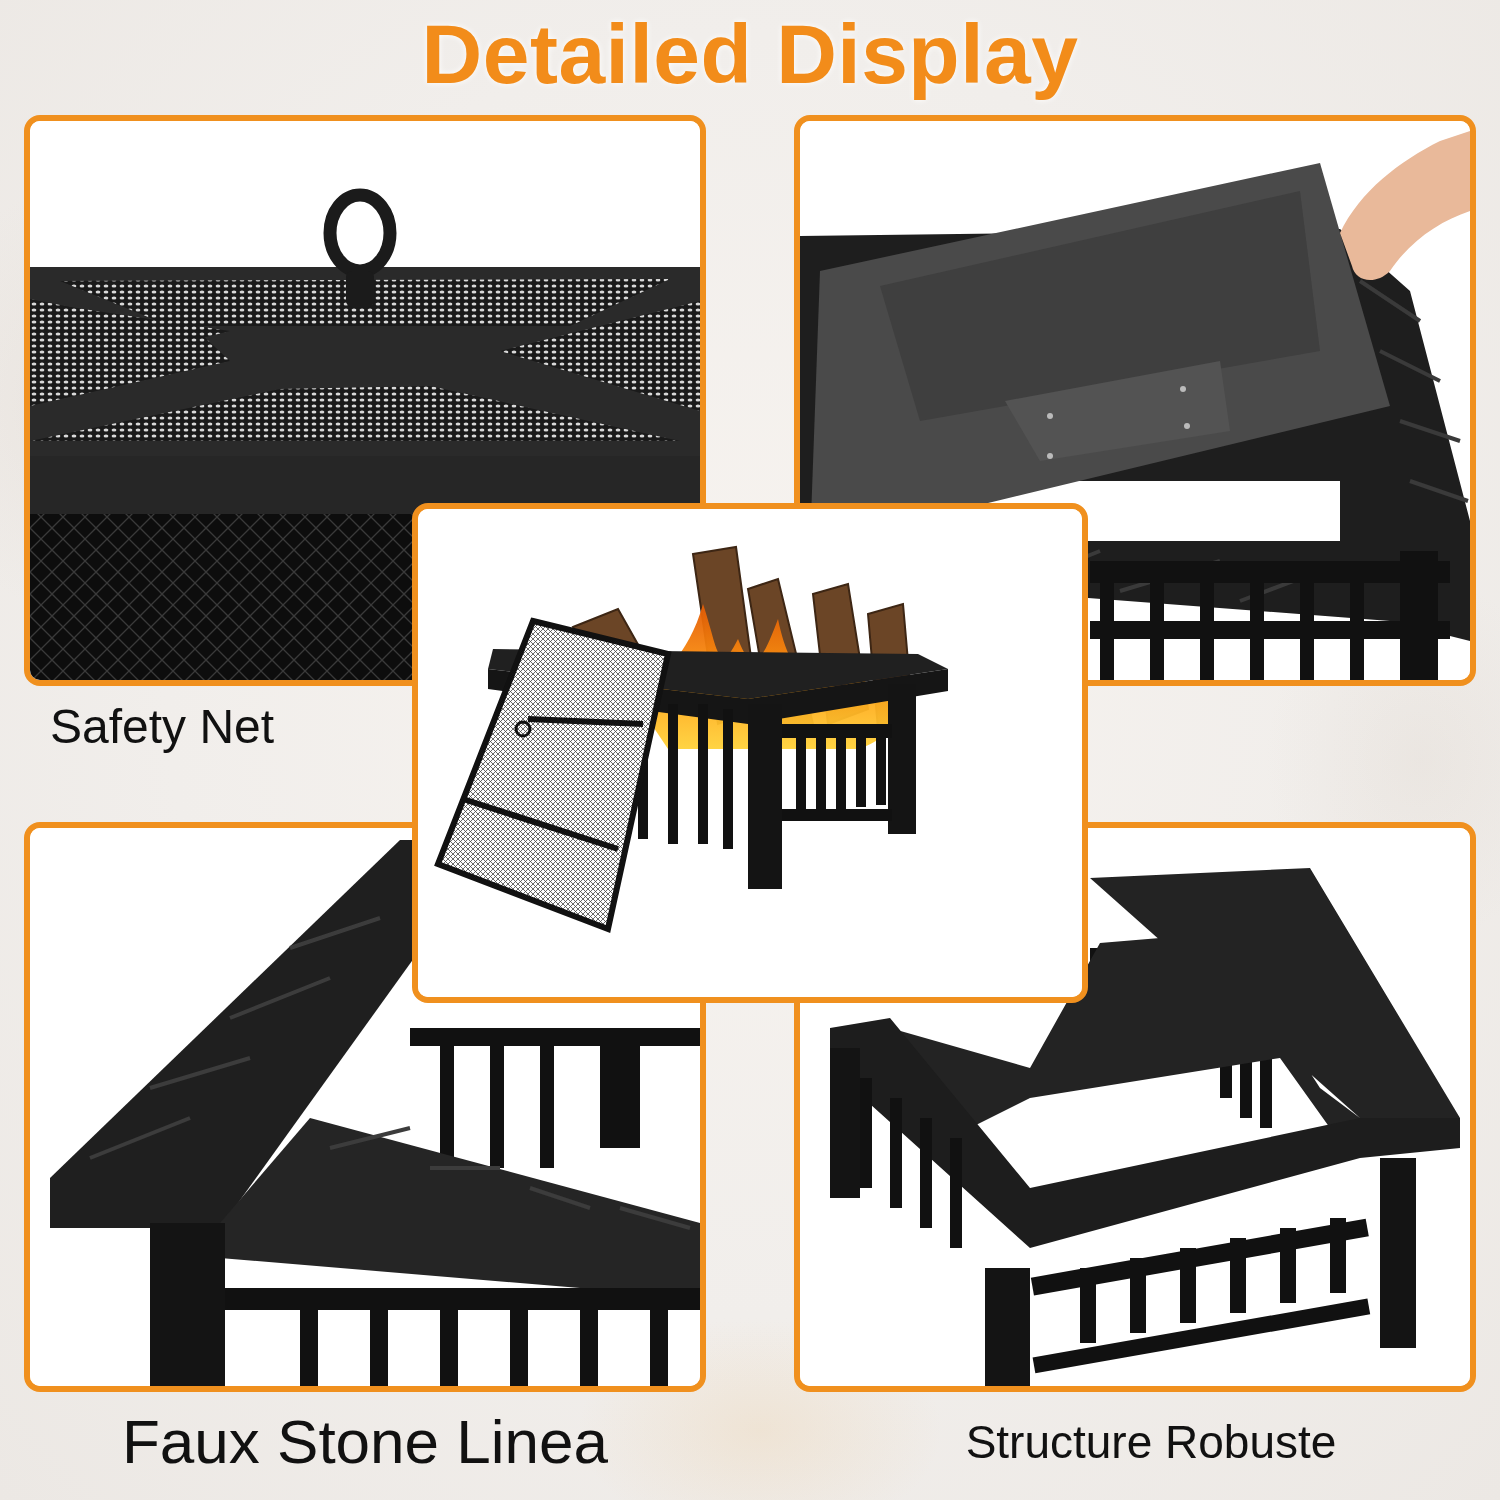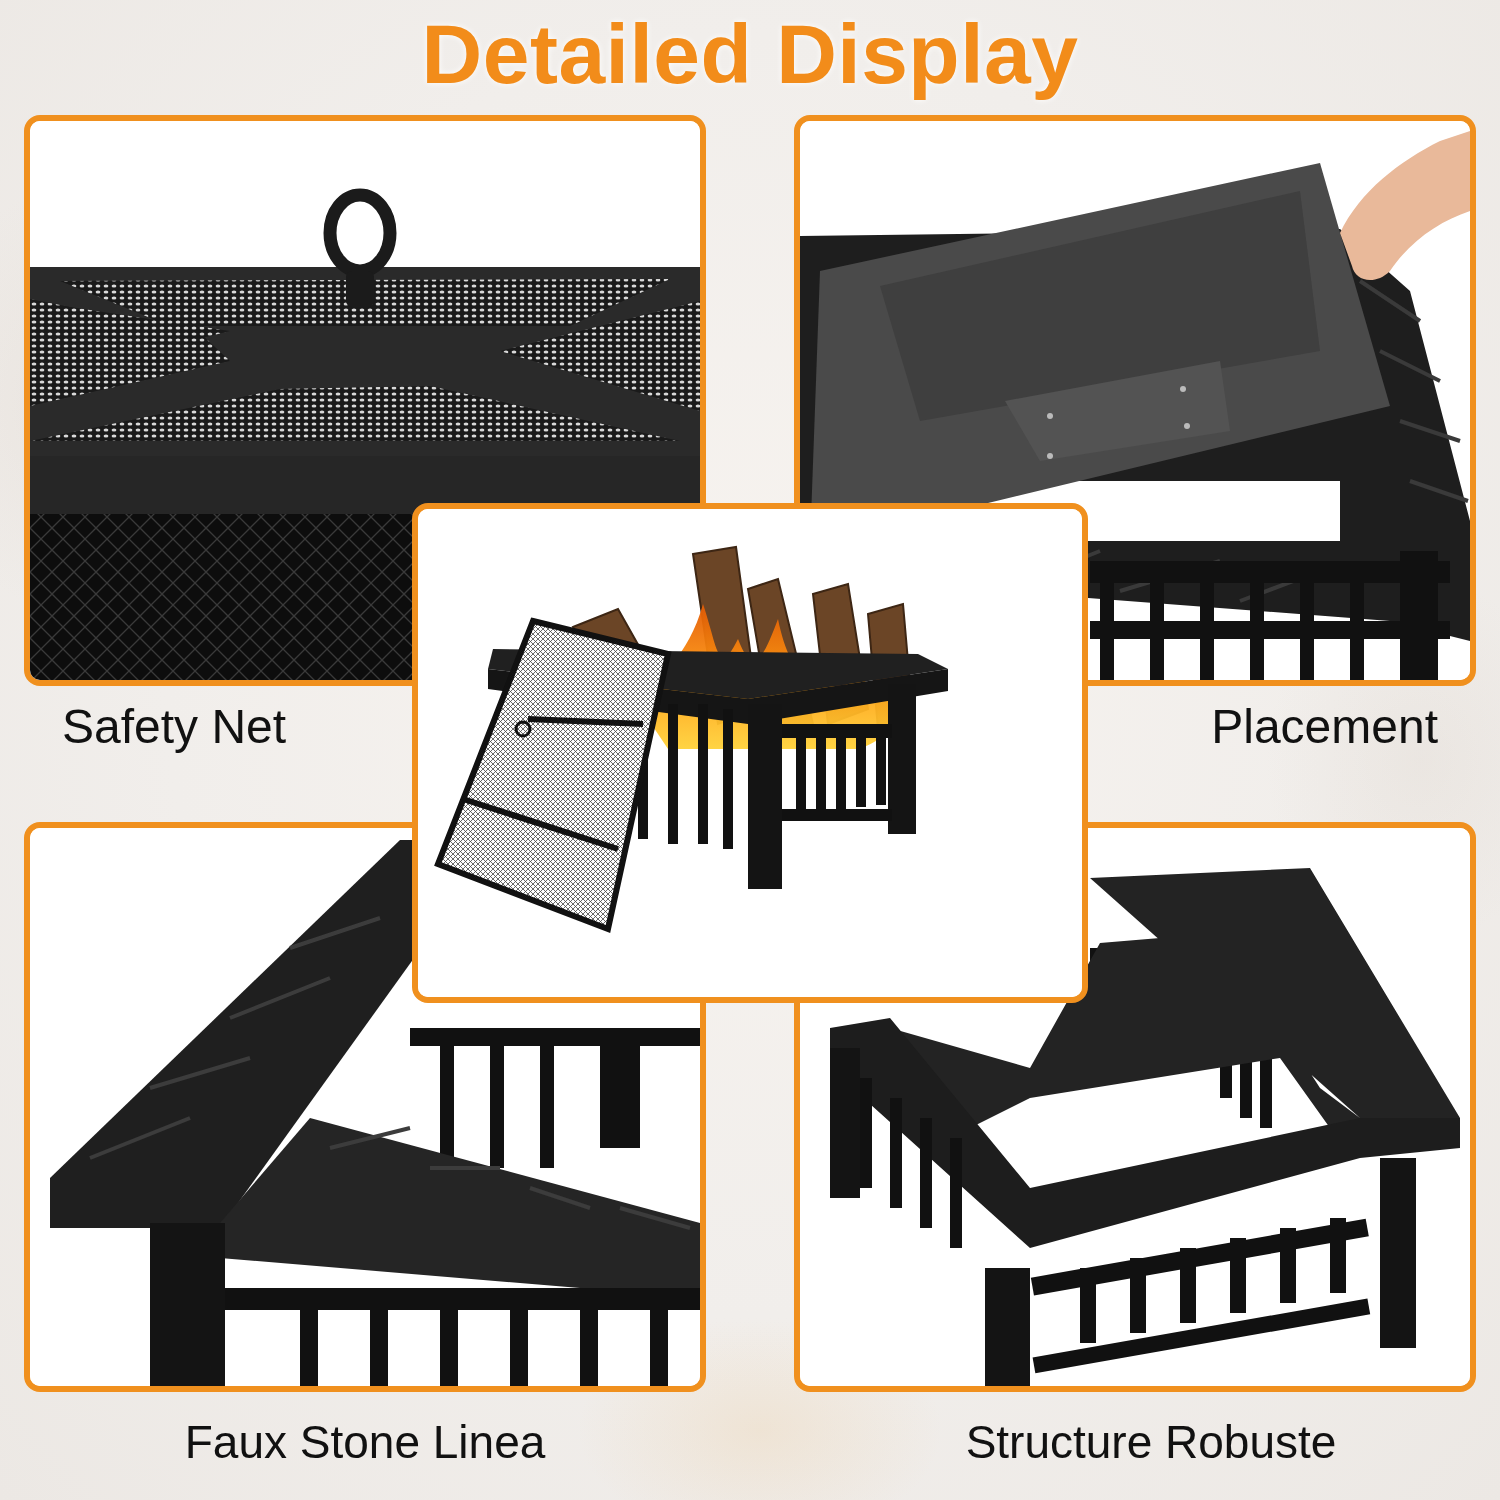--- a/index.html
+++ b/index.html
@@ -36,23 +36,23 @@
   #p-tr { left: 794px; top: 115px; width: 682px; height: 571px; }
   #p-bl { left: 24px; top: 822px; width: 682px; height: 570px; }
   #p-br { left: 794px; top: 822px; width: 682px; height: 570px; }
   #p-c  { left: 412px; top: 503px; width: 676px; height: 500px; z-index: 5; }
 
   .caption {
     position: absolute;
     font-family: "Liberation Sans", sans-serif;
     color: #111; font-size: 48px; line-height: 54px;
   }
-  #cap-tl { left: 62px; top: 700px; text-align: left; }
+  #cap-tl { left: 50px; top: 700px; text-align: left; }
   #cap-tr { right: 62px; top: 700px; text-align: right; }
-  #cap-bl { left: 0; width: 730px; top: 1415px; text-align: center; font-size: 46px; }
+  #cap-bl { left: 0; width: 730px; top: 1415px; text-align: center; font-size: 62px; }
   #cap-br { left: 786px; width: 730px; top: 1415px; text-align: center; font-size: 46px; }
 </style>
 </head>
 <body>
 
 <div class="bg-blur"></div>
 
 <div class="title">Detailed Display</div>
 
 <div class="panel" id="p-tl">
@@ -242,20 +242,19 @@
     <line x1="110" y1="210" x2="225" y2="215" stroke="#111" stroke-width="6"></line>
     <line x1="45" y1="290" x2="200" y2="340" stroke="#111" stroke-width="6"></line>
     <circle cx="105" cy="220" r="7" fill="none" stroke="#111" stroke-width="3"></circle>
   </svg>
 </div>
 
 <div class="caption" id="cap-tl">
   <div>Safety Net</div>
 </div>
 <div class="caption" id="cap-tr">
-  <div>Placement</div>
 </div>
 <div class="caption" id="cap-bl">
   <div>Faux Stone Linea</div>
 </div>
 <div class="caption" id="cap-br">
   <div>Structure Robuste</div>
 </div>
 
 </body></html>

